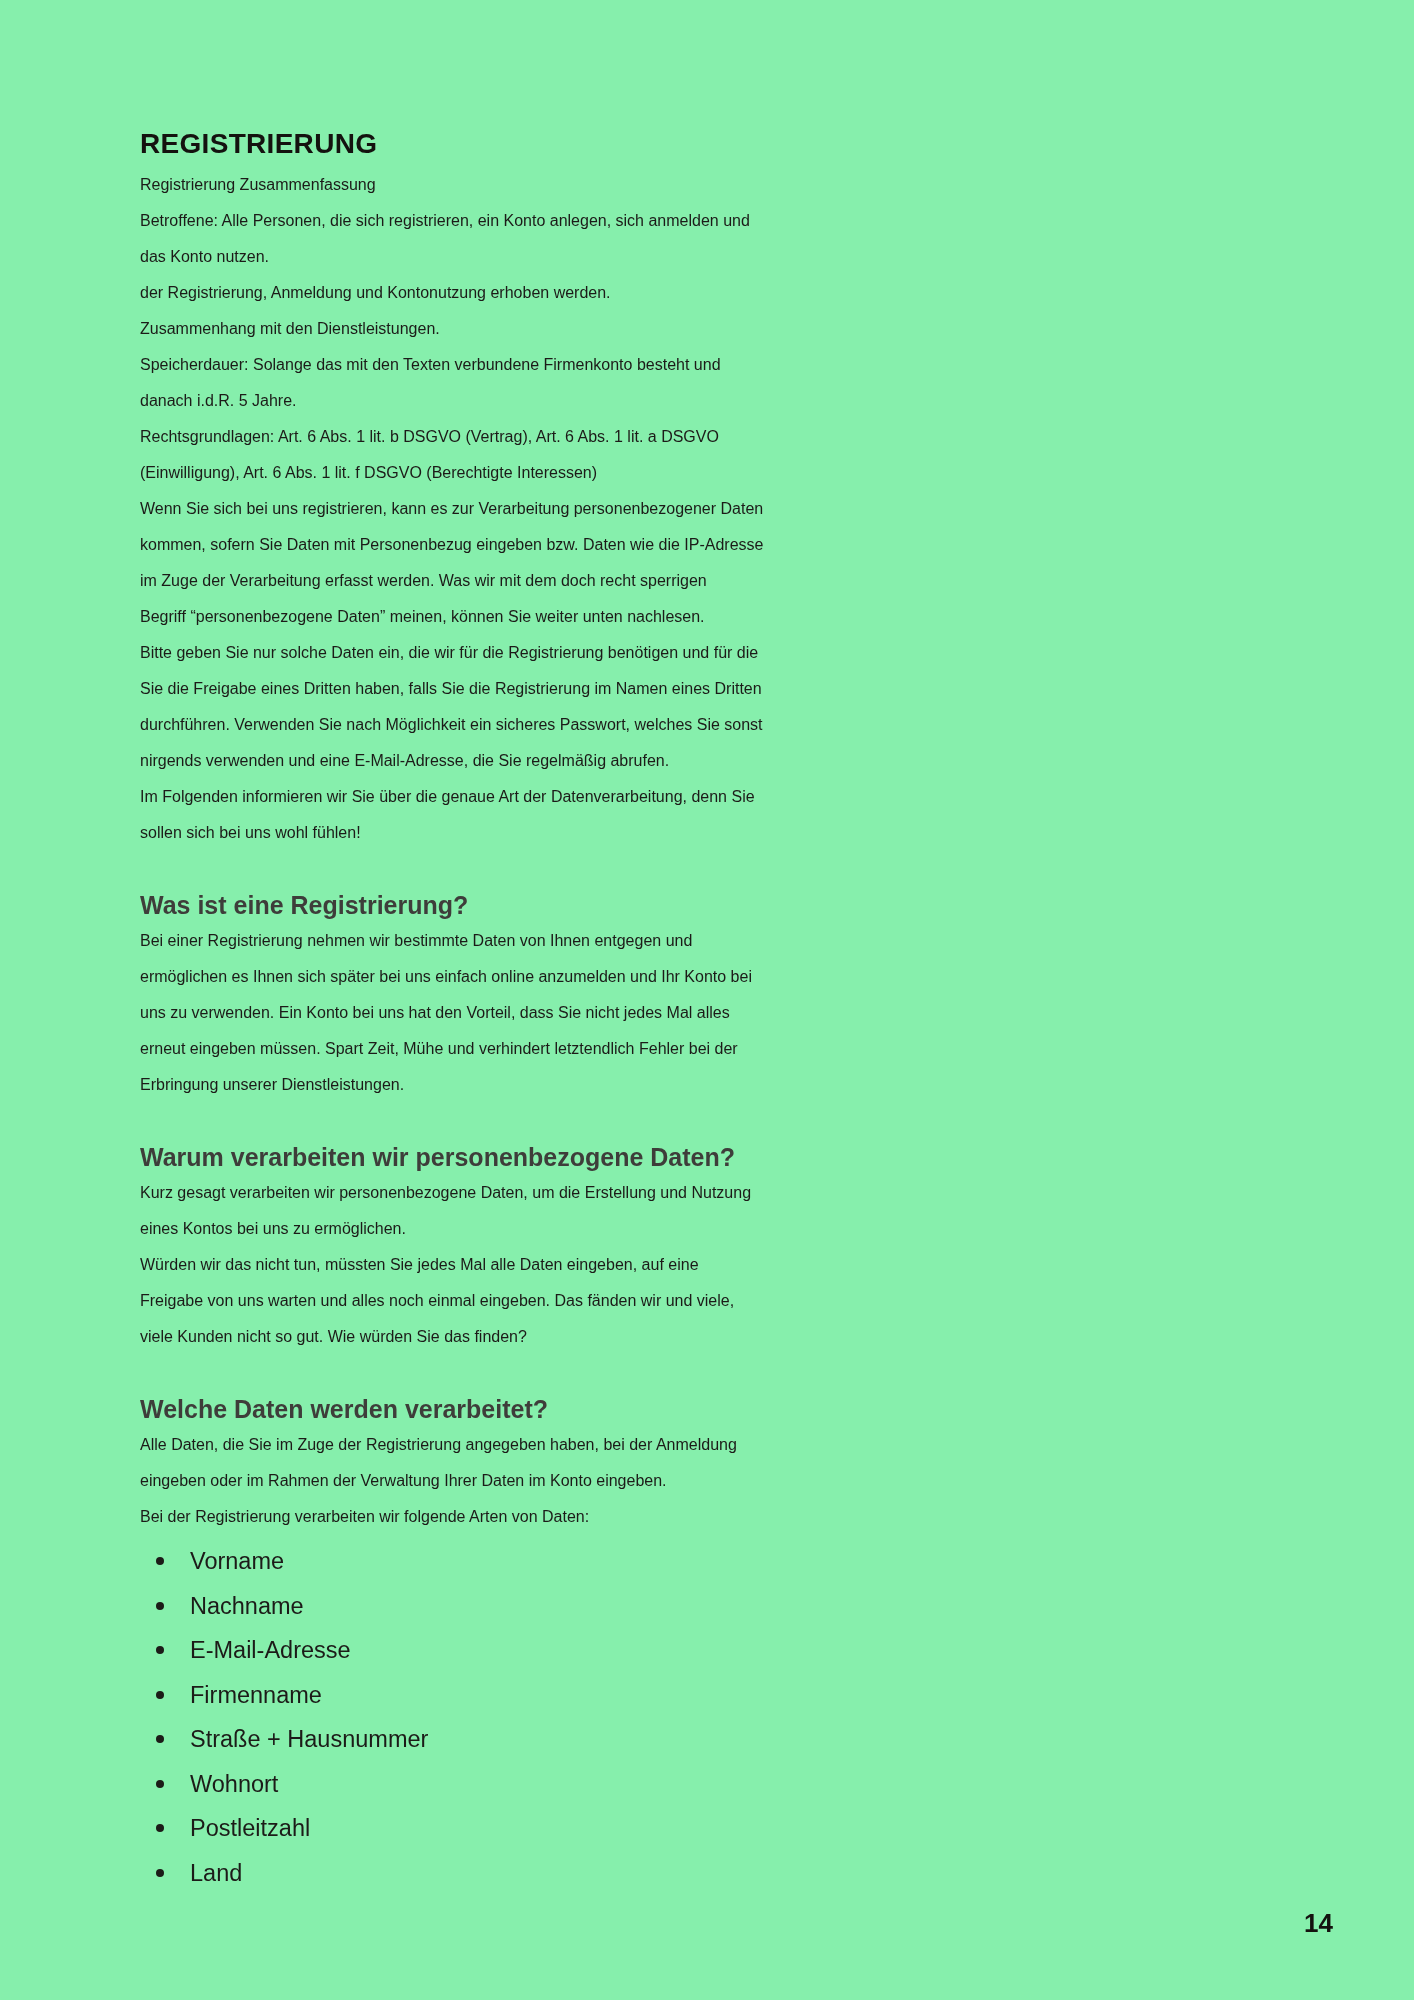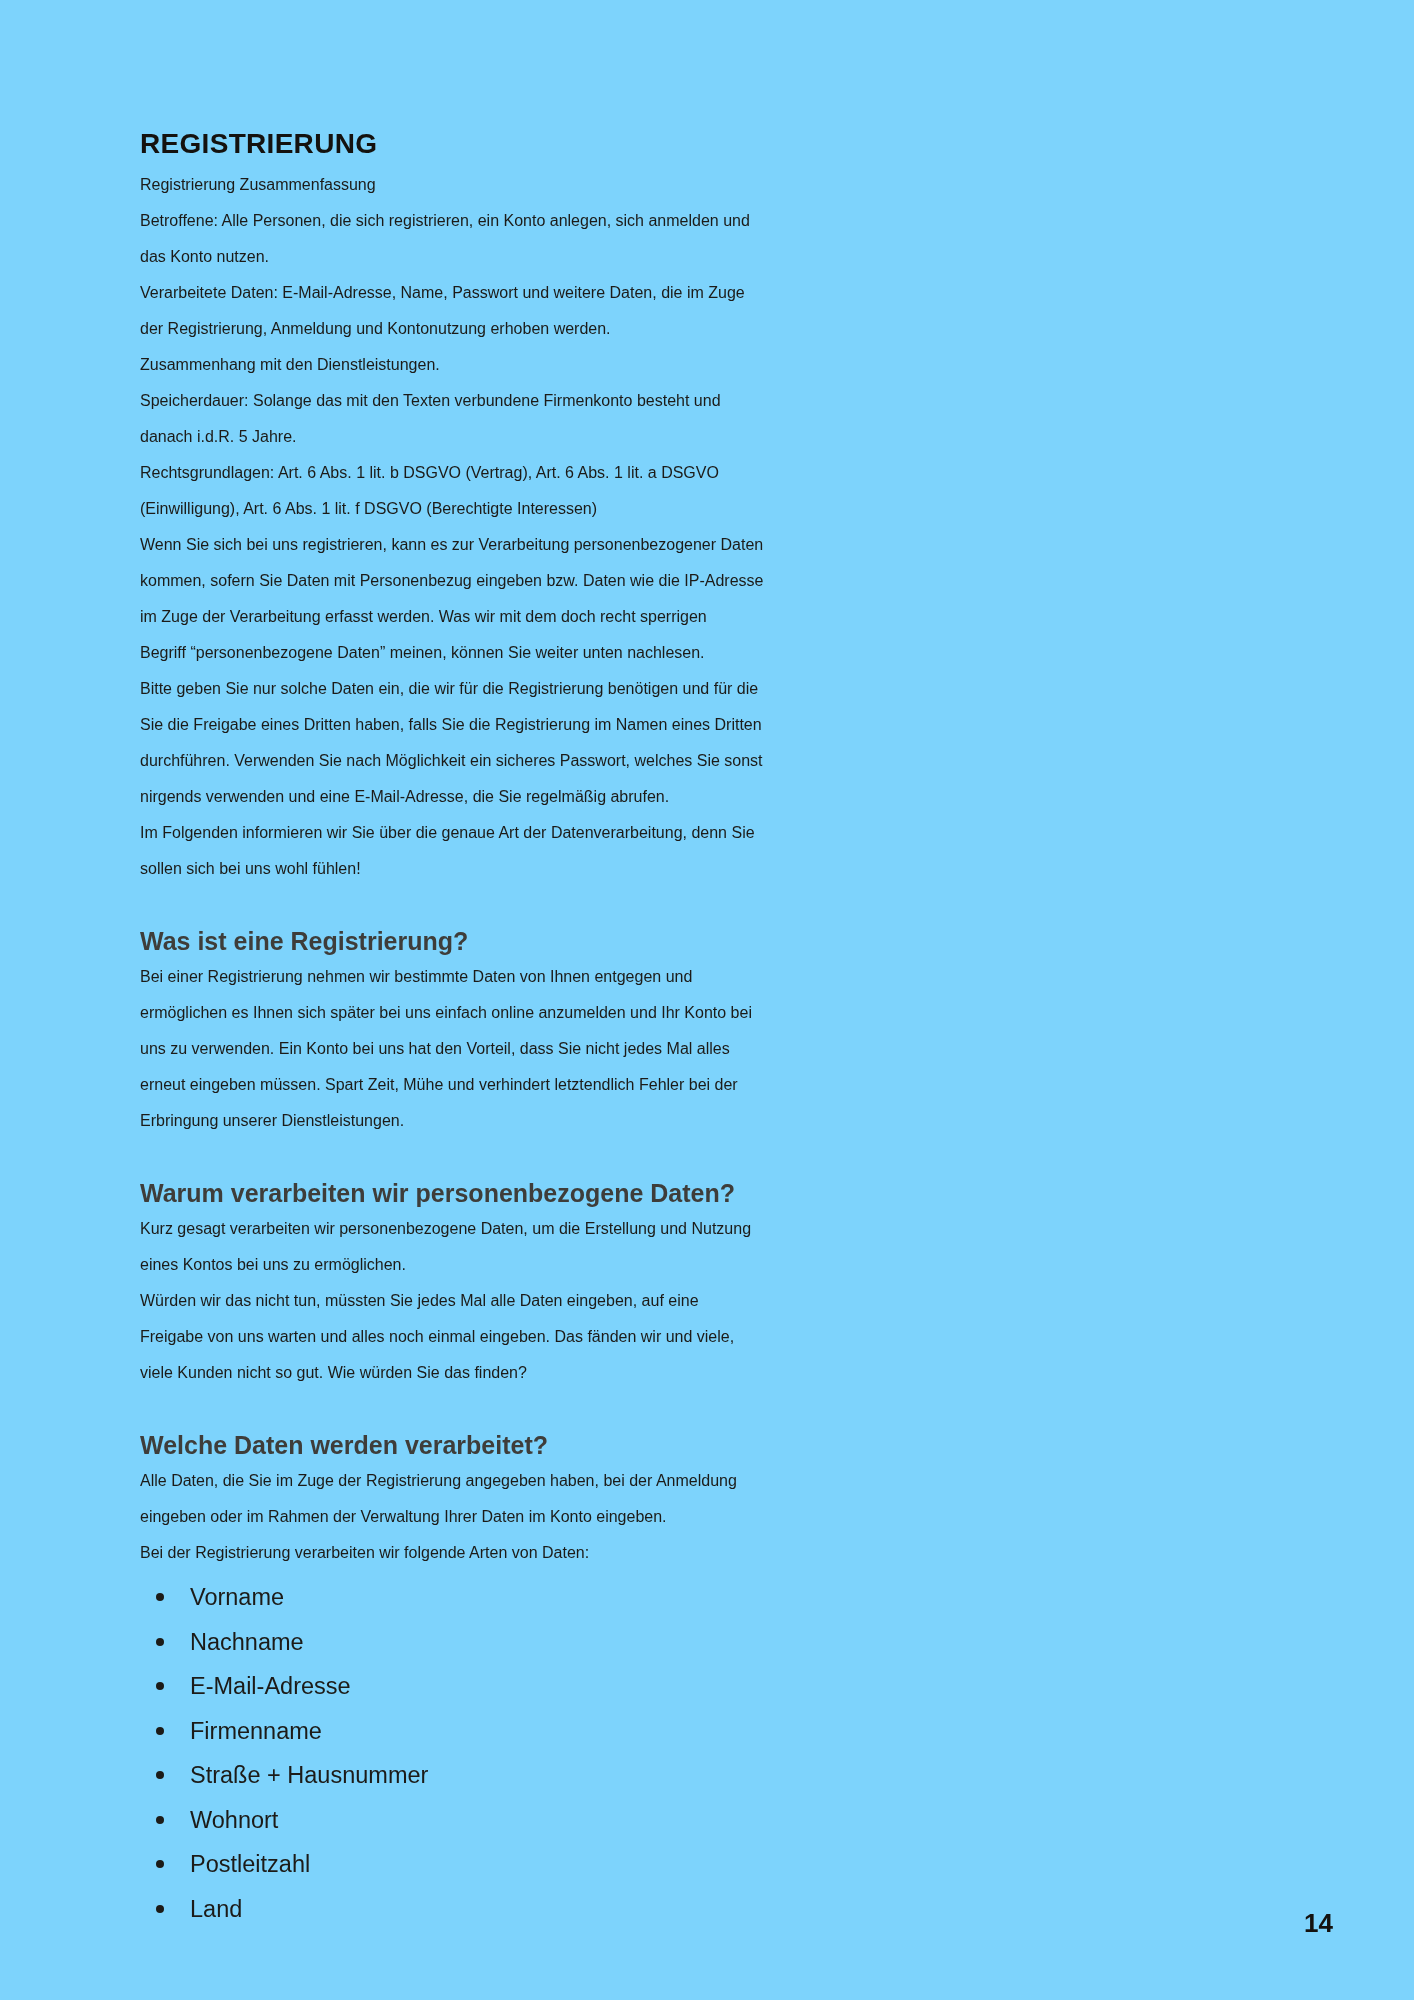--- a/index.html
+++ b/index.html
@@ -1,20 +1,20 @@
 <!DOCTYPE html>
 <html><head>
 <meta charset="utf-8">
 <style>
   html, body { margin: 0; padding: 0; }
   .page {
     position: relative;
     width: 1414px;
     height: 2000px;
-    background: #7dd3fc;
+    background: #86efac;
     font-family: "Liberation Sans", "DejaVu Sans", sans-serif;
     overflow: hidden;
   }
   .content {
     position: absolute;
     left: 140px;
     top: 121px;
     width: 1150px;
   }
   .h1 {
@@ -78,21 +78,20 @@
 <div class="page">
   <div class="content">
 
     <div class="h1">REGISTRIERUNG</div>
 
     <div>
 
     <div class="ln">Registrierung Zusammenfassung</div>
         <div class="ln">Betroffene: Alle Personen, die sich registrieren, ein Konto anlegen, sich anmelden und</div>
         <div class="ln">das Konto nutzen.</div>
-        <div class="ln">Verarbeitete Daten: E-Mail-Adresse, Name, Passwort und weitere Daten, die im Zuge</div>
         <div class="ln">der Registrierung, Anmeldung und Kontonutzung erhoben werden.</div>
         <div class="ln">Zusammenhang mit den Dienstleistungen.</div>
         <div class="ln">Speicherdauer: Solange das mit den Texten verbundene Firmenkonto besteht und</div>
         <div class="ln">danach i.d.R. 5 Jahre.</div>
         <div class="ln">Rechtsgrundlagen: Art. 6 Abs. 1 lit. b DSGVO (Vertrag), Art. 6 Abs. 1 lit. a DSGVO</div>
         <div class="ln">(Einwilligung), Art. 6 Abs. 1 lit. f DSGVO (Berechtigte Interessen)</div>
         <div class="ln">Wenn Sie sich bei uns registrieren, kann es zur Verarbeitung personenbezogener Daten</div>
         <div class="ln">kommen, sofern Sie Daten mit Personenbezug eingeben bzw. Daten wie die IP-Adresse</div>
         <div class="ln">im Zuge der Verarbeitung erfasst werden. Was wir mit dem doch recht sperrigen</div>
         <div class="ln">Begriff “personenbezogene Daten” meinen, können Sie weiter unten nachlesen.</div>

